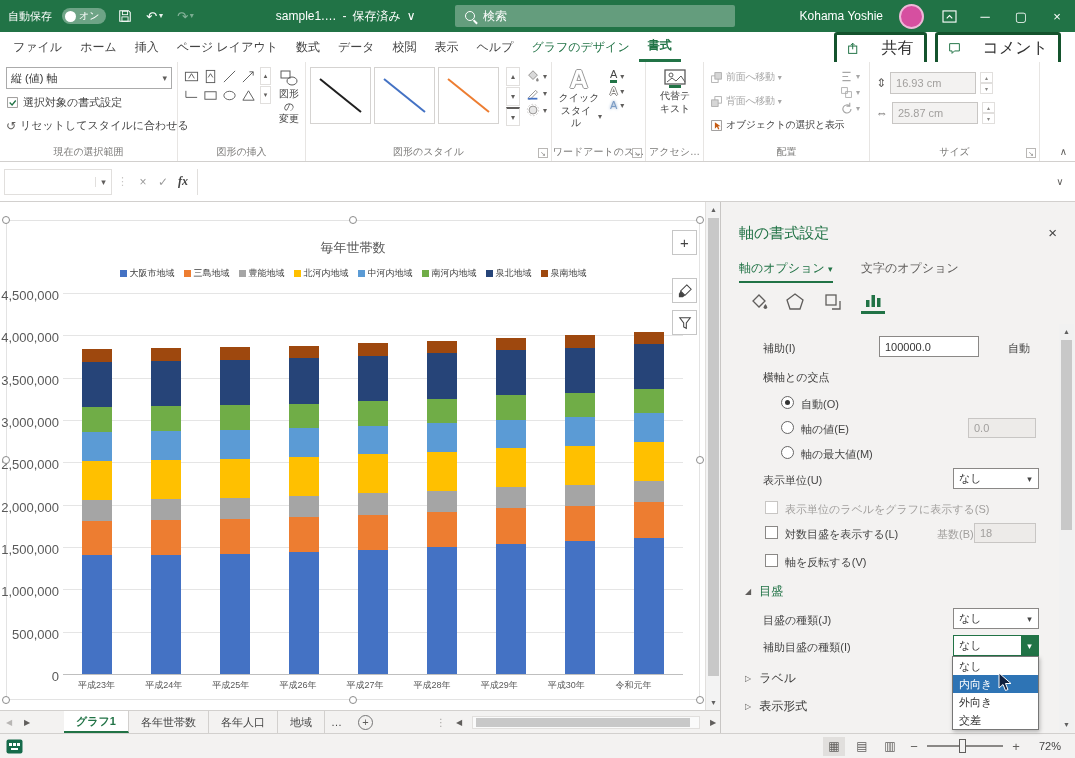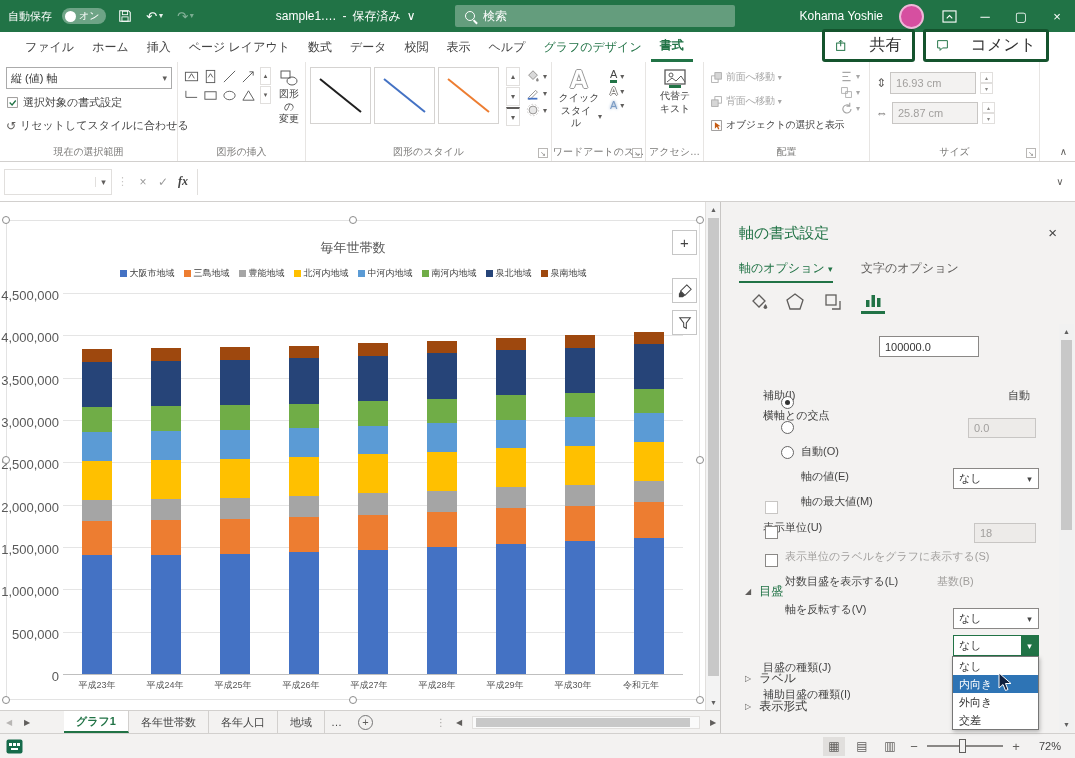--- a/index.html
+++ b/index.html
@@ -19,21 +19,21 @@
 .doc-title{display:flex;align-items:center;gap:6px;font-size:12px;margin-left:70px;white-space:nowrap;}
 .search{position:absolute;left:455px;top:5px;width:280px;height:22px;background:rgba(255,255,255,.30);border-radius:2px;display:flex;align-items:center;gap:8px;padding:0 10px;font-size:12px;color:#fff;}
 .search-ico{width:10px;height:10px;border:1.5px solid #fff;border-radius:50%;position:relative;flex:0 0 auto;}
 .search-ico::after{content:"";position:absolute;width:5px;height:1.5px;background:#fff;transform:rotate(45deg);left:7px;top:9px;}
 .tb-right{margin-left:auto;display:flex;align-items:center;gap:16px;}
 .user{font-size:12px;}
 .avatar{width:25px;height:25px;border-radius:50%;background:#D64FA0;border:2px solid rgba(255,255,255,.6);}
 .winbtn{color:#fff;font-size:13px;width:20px;text-align:center;}
 
 
-#tabrow{position:absolute;top:32px;left:0;right:0;height:30px;background:#fff;display:flex;align-items:flex-end;padding:0 16px;}
+#tabrow{position:absolute;top:32px;left:0;right:0;height:30px;background:#fff;display:flex;align-items:flex-start;padding:0 4px;}
 #ribbon-tabs{display:flex;height:100%;}
 .rtab{padding:0 9px;display:flex;align-items:center;font-size:12px;color:#444;white-space:nowrap;}
 .rtab.contextual{color:var(--accent);}
 .rtab.active{color:var(--accent);font-weight:bold;border-bottom:3px solid var(--accent);}
 .tabrow-right{margin-left:auto;display:flex;gap:8px;padding-right:10px;}
 .pill-btn{display:flex;align-items:center;gap:22px;border:3px solid #14532d;border-radius:3px;padding:3px 10px;font-size:16px;color:#333;}
 
 
 #ribbon{position:absolute;top:62px;left:0;right:0;height:100px;background:#fff;border-bottom:1px solid #D2D0CE;display:flex;}
 .rgroup{position:relative;height:100%;border-right:1px solid #E7E5E3;flex:0 0 auto;}
@@ -82,21 +82,21 @@
 .legend-item{display:flex;align-items:center;gap:3px;white-space:nowrap;}
 .swatch{width:7px;height:7px;flex:0 0 auto;}
 #plot{position:absolute;left:56px;top:72px;width:620px;height:382px;border-bottom:1px solid #BFBFBF;}
 .gridline{position:absolute;left:0;right:0;height:1px;background:#E5E5E5;}
 #bars{position:absolute;inset:0;display:flex;}
 .bar-col{flex:1;display:flex;justify-content:center;align-items:flex-end;height:100%;}
 .bar-stack{width:30px;height:100%;display:flex;flex-direction:column-reverse;}
 .bar-seg{width:100%;}
 #y-labels{position:absolute;left:-54px;top:0;bottom:0;width:50px;}
 .ytick{position:absolute;right:0;font-size:13px;color:#595959;}
-#x-labels{position:absolute;top:100%;left:0;right:8px;display:flex;}
+#x-labels{position:absolute;top:100%;left:0;right:16px;display:flex;}
 .xtick{flex:1;text-align:center;font-size:9px;color:#595959;padding-top:5px;white-space:nowrap;}
 .handle{position:absolute;width:8px;height:8px;border-radius:50%;background:#fff;border:1px solid #8C8C8C;}
 .chart-btn{position:absolute;left:672px;width:25px;height:25px;background:#fff;border:1px solid #C6C6C6;display:flex;align-items:center;justify-content:center;font-size:15px;color:#444;}
 
 #vscroll{position:absolute;left:705px;top:0;width:15px;height:508px;background:#F3F3F3;border-left:1px solid #E1DFDD;}
 #vscroll .sarrow{position:absolute;left:0;width:15px;height:15px;font-size:7px;color:#606060;display:flex;align-items:center;justify-content:center;}
 #vscroll .thumb{position:absolute;left:2px;width:11px;background:#C8C8C8;}
 
 
 #tabbar{position:absolute;left:0;top:508px;width:720px;height:23px;background:#F3F2F1;border-top:1px solid #D2D0CE;display:flex;align-items:center;font-size:11px;}
@@ -125,23 +125,23 @@
 
 
 #pane{position:absolute;left:720px;top:0;width:355px;height:531px;background:#F3F2F1;border-left:1px solid #C8C6C4;font-size:11px;}
 #pane-title{position:absolute;left:18px;top:22px;font-size:15px;color:var(--accent);}
 #pane-close{position:absolute;right:18px;top:22px;font-size:15px;color:#444;}
 .ptab{position:absolute;top:58px;font-size:12px;color:#605E5C;}
 .ptab.active{color:var(--accent);border-bottom:2px solid var(--accent);padding-bottom:4px;}
 .ptab .pcaret{font-size:9px;}
 .pane-ico{position:absolute;top:88px;width:24px;height:24px;display:flex;align-items:center;justify-content:center;}
 .pane-ico.active{border-bottom:3px solid var(--accent);padding-bottom:2px;}
-.plabel{position:absolute;color:#444;white-space:nowrap;margin-top:47px;}
+.plabel{position:absolute;color:#444;white-space:nowrap;}
 .plabel.dim{color:#A19F9D;}
-.pheader{position:absolute;color:#3B3A39;margin-top:38px;}
+.pheader{position:absolute;color:#3B3A39;}
 .psection{position:absolute;display:flex;align-items:center;gap:8px;}
 .psection .tri{font-size:8px;color:#605E5C;}
 .psection .sec-label{font-size:12px;}
 .sec-label.green{color:var(--accent);}
 .sec-label.dark{color:#3B3A39;}
 .pfield{position:absolute;height:21px;background:#fff;border:1px solid #8A8886;font-size:11px;display:flex;align-items:center;padding:4px 5px;}
 .pfield.disabled{background:#EDEBE9;border-color:#C8C6C4;color:#A19F9D;}
 .radio{position:absolute;width:13px;height:13px;border:1px solid #666;border-radius:50%;background:#fff;}
 .radio.checked::after{content:"";position:absolute;inset:3px;border-radius:50%;background:#333;}
 .cb{position:absolute;width:13px;height:13px;border:1px solid #8A8886;background:#fff;}

